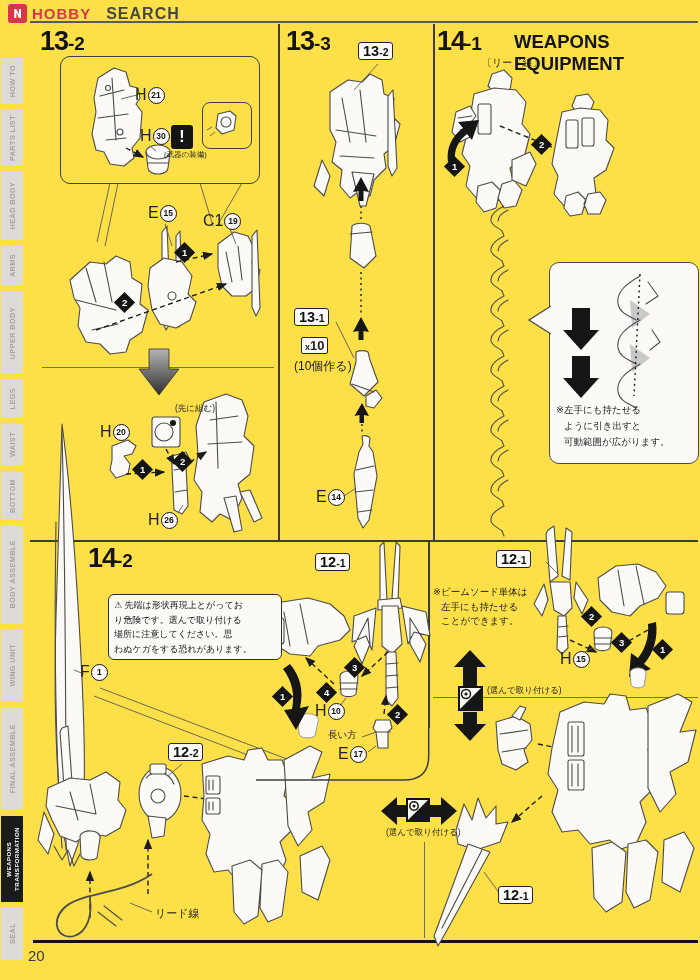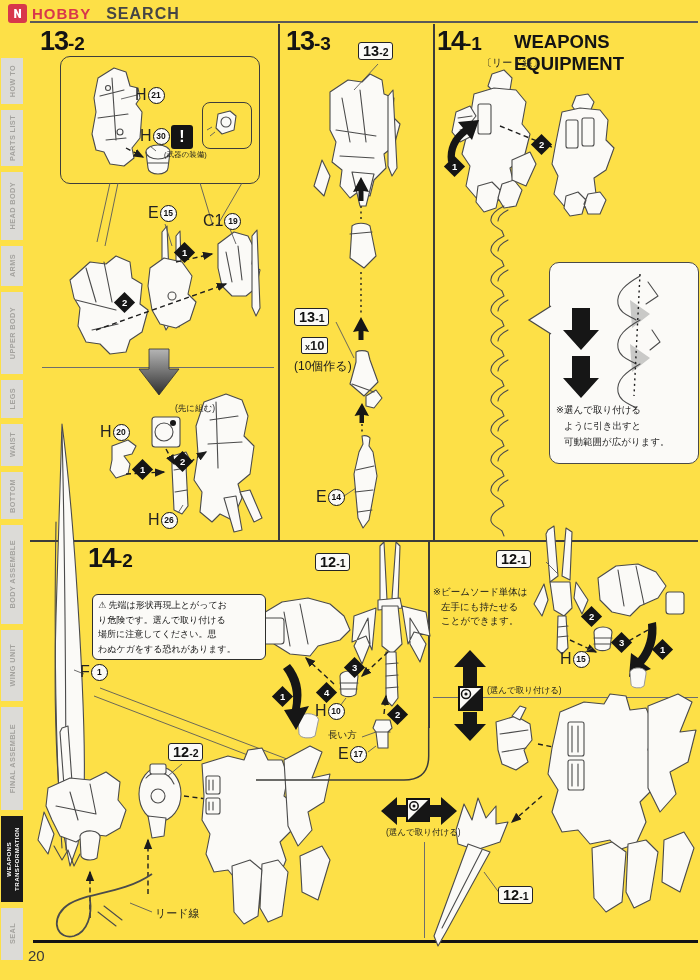--- a/index.html
+++ b/index.html
@@ -415,26 +415,26 @@
       <span class="pc">14</span>
     </div>
 
   <div class="abs dia" style="left:447px;top:159px;">
       <i>1</i>
     </div>
   <div class="abs dia" style="left:534px;top:137px;">
       <i>2</i>
     </div>
   <div class="abs note" style="left:556px;top:402px;font-size:9.5px;line-height:16px;">
-    <div>※選んで取り付ける</div>
+    <div>※左手にも持たせる</div>
     <div class="ind">ように引き出すと</div>
     <div class="ind">可動範囲が広がります。</div>
   </div>
 
-  <div class="abs warnbox" style="left:92px;top:594px;width:162px;">
+  <div class="abs warnbox" style="left:108px;top:594px;width:162px;">
     <span>⚠</span>
     <span>先端は形状再現上とがってお</span><br>
     <span>り危険です。選んで取り付ける</span><br>
     <span>場所に注意してください。思</span><br>
     <span>わぬケガをする恐れがあります。</span>
   </div>
   <div class="abs pl" style="left:80px;top:663px;">
       <span>F</span>
       <span class="pc">1</span>
     </div>

